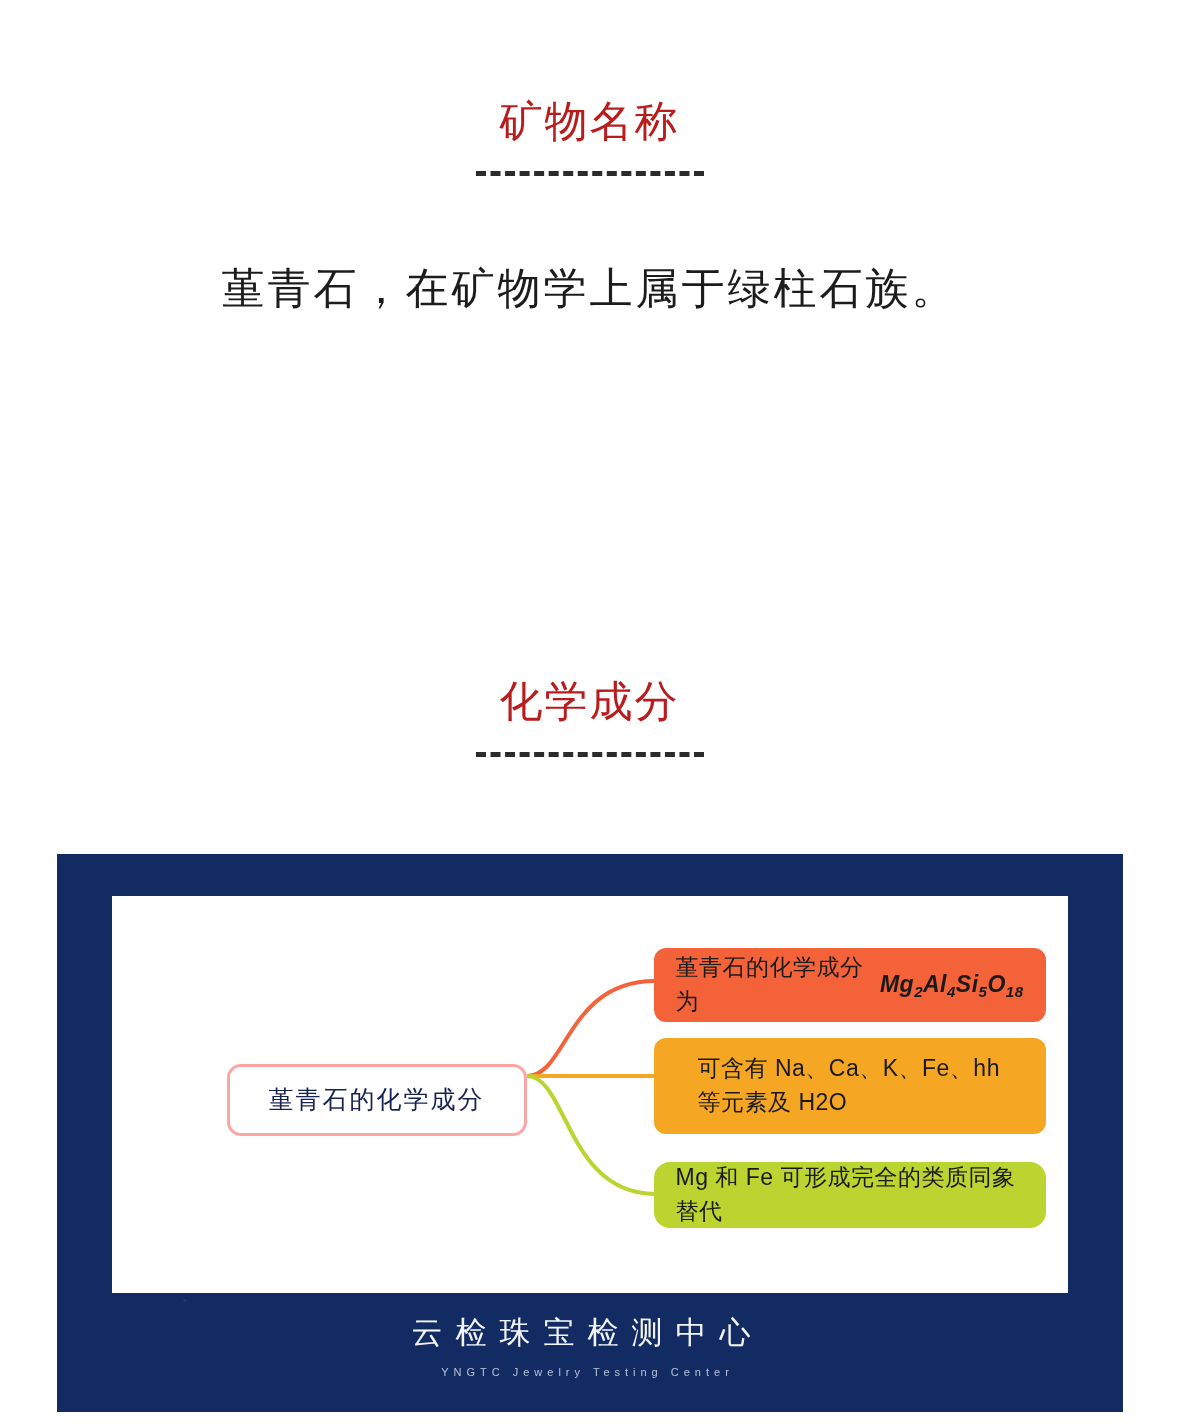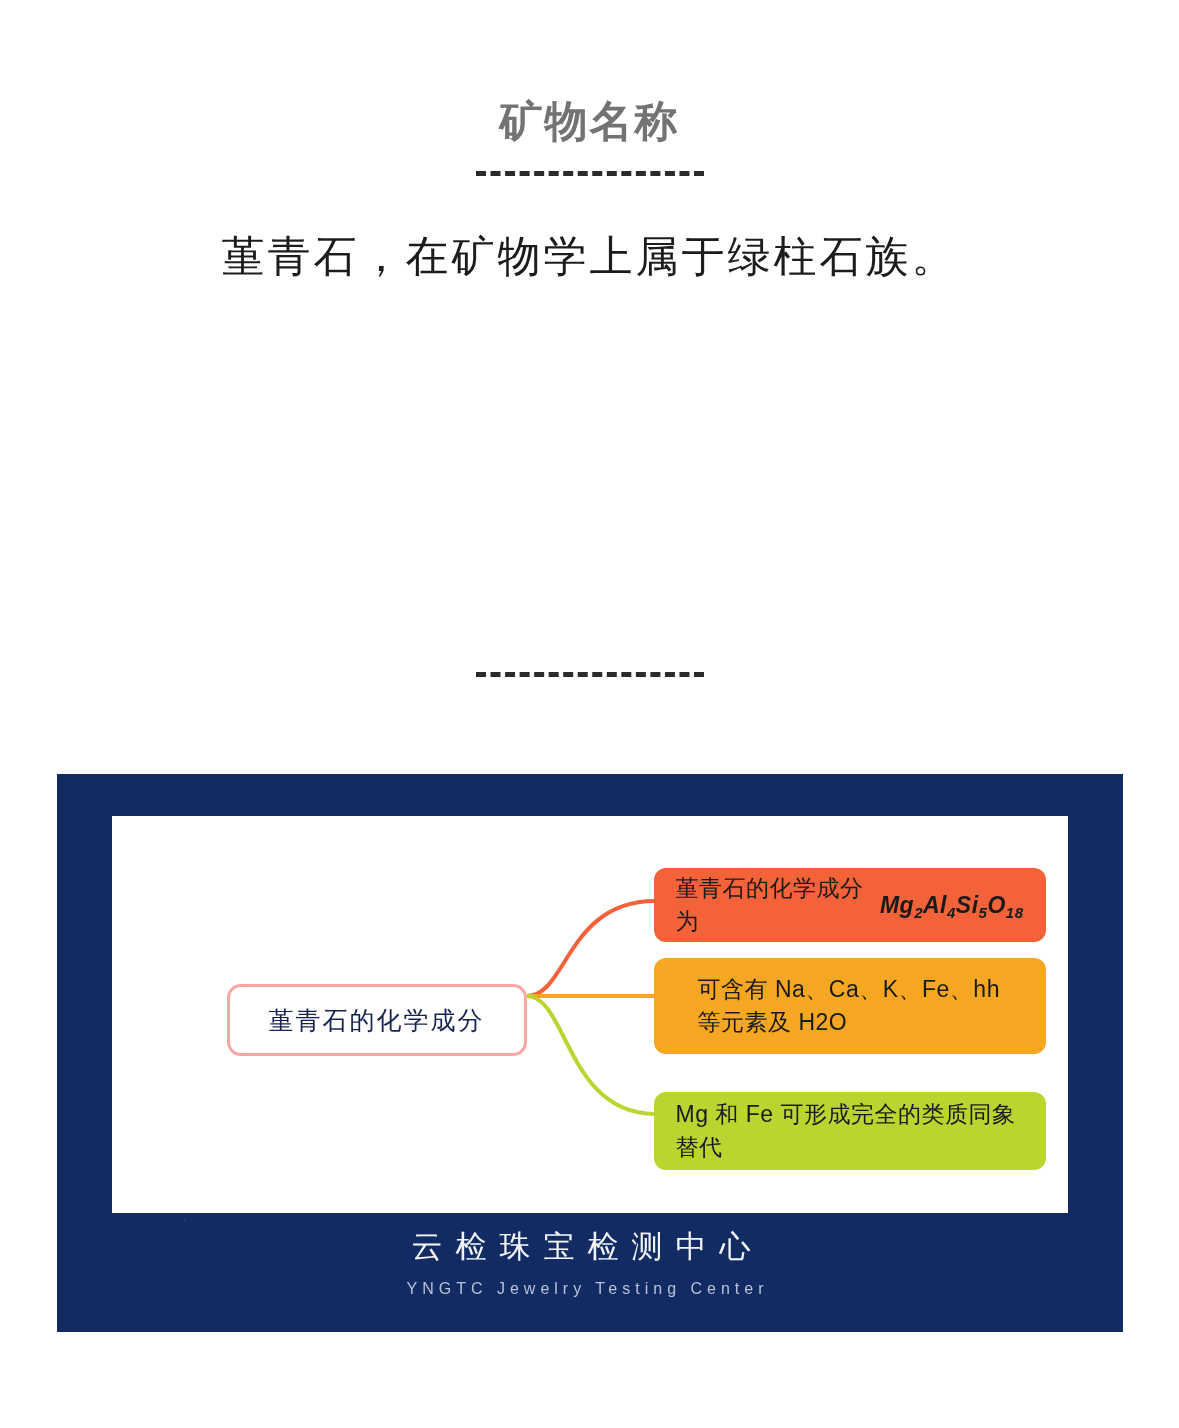--- a/index.html
+++ b/index.html
@@ -19,36 +19,36 @@
     width: 1179px;
     height: 1428px;
   }
 
   
   .section-head {
     text-align: center;
   }
   .section-title {
     font-size: 43px;
-    font-weight: bold;
-    color: #737373;
+    font-weight: normal;
+    color: #b91c1c;
     letter-spacing: 2px;
     line-height: 1.1;
   }
   .dashed-rule {
     width: 228px;
     height: 0;
     margin: 26px auto 0 auto;
     border-top: 5px dashed #2b2b2b;
   }
 
   .heading1 { padding-top: 98px; }
 
   .lead-text {
-    margin-top: 52px;
+    margin-top: 84px;
     text-align: center;
     font-size: 43px;
     color: #1c1c1c;
     letter-spacing: 3px;
     font-weight: 500;
   }
 
   .heading2 { padding-top: 360px; }
 
   
@@ -162,23 +162,24 @@
     height: 74px;
     background: #f4623a;
   }
   .branch-2 {
     top: 142px;
     height: 96px;
     background: #f5a623;
     padding-left: 44px;
   }
   .branch-3 {
-    top: 276px;
-    height: 78px;
+    top: 266px;
+    height: 66px;
     background: #bbd430;
+    border-radius: 16px;
   }
   .branch sub {
     font-size: 15px;
     vertical-align: baseline;
     position: relative;
     bottom: -5px;
   }
   .formula {
     font-weight: bold;
     font-style: italic;
@@ -192,38 +193,39 @@
     text-align: center;
   }
   .footer-cn {
     font-size: 31px;
     letter-spacing: 13px;
     color: #f2f4f8;
     font-weight: 500;
   }
   .footer-en {
     margin-top: 12px;
-    font-size: 16px;
+    font-size: 11px;
     letter-spacing: 5px;
     color: #b9c2d8;
   }
 </style>
 </head>
 <body>
 
 <div class="page">
 
   <div class="section-head heading1">
     <div class="section-title">矿物名称</div>
     <div class="dashed-rule"></div>
   </div>
 
   <div class="lead-text">堇青石，在矿物学上属于绿柱石族。</div>
 
   <div class="section-head heading2">
+    <div class="section-title">化学成分</div>
     <div class="dashed-rule"></div>
   </div>
 
   <div class="card">
     <div class="card-texture"></div>
 
     <div class="card-inner">
 
 
       <div class="map">

